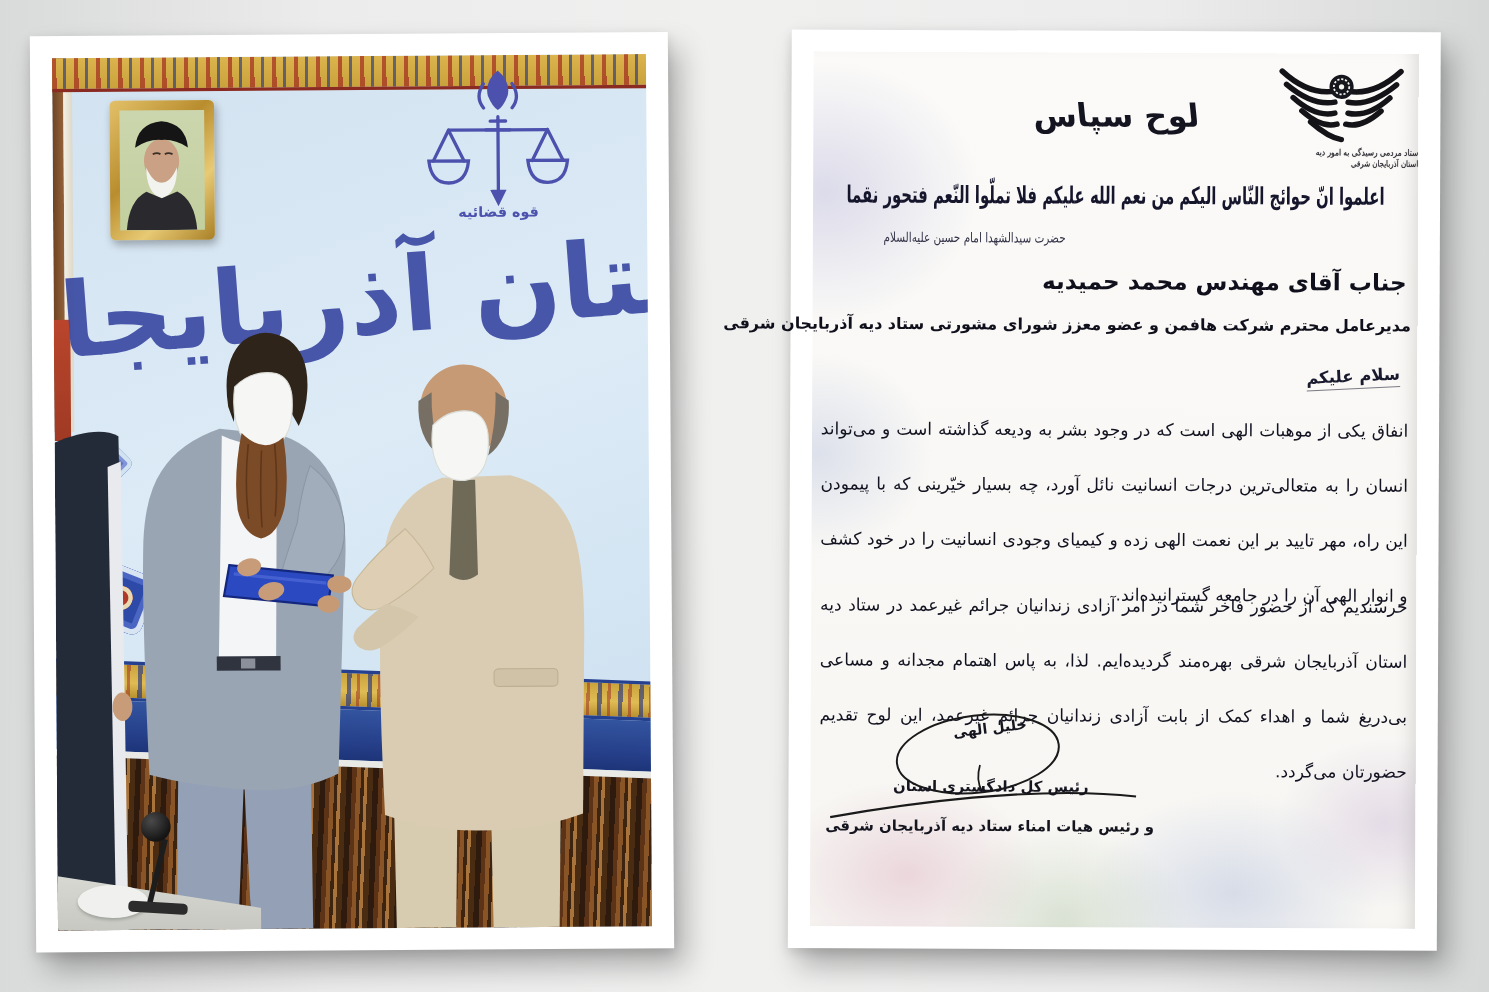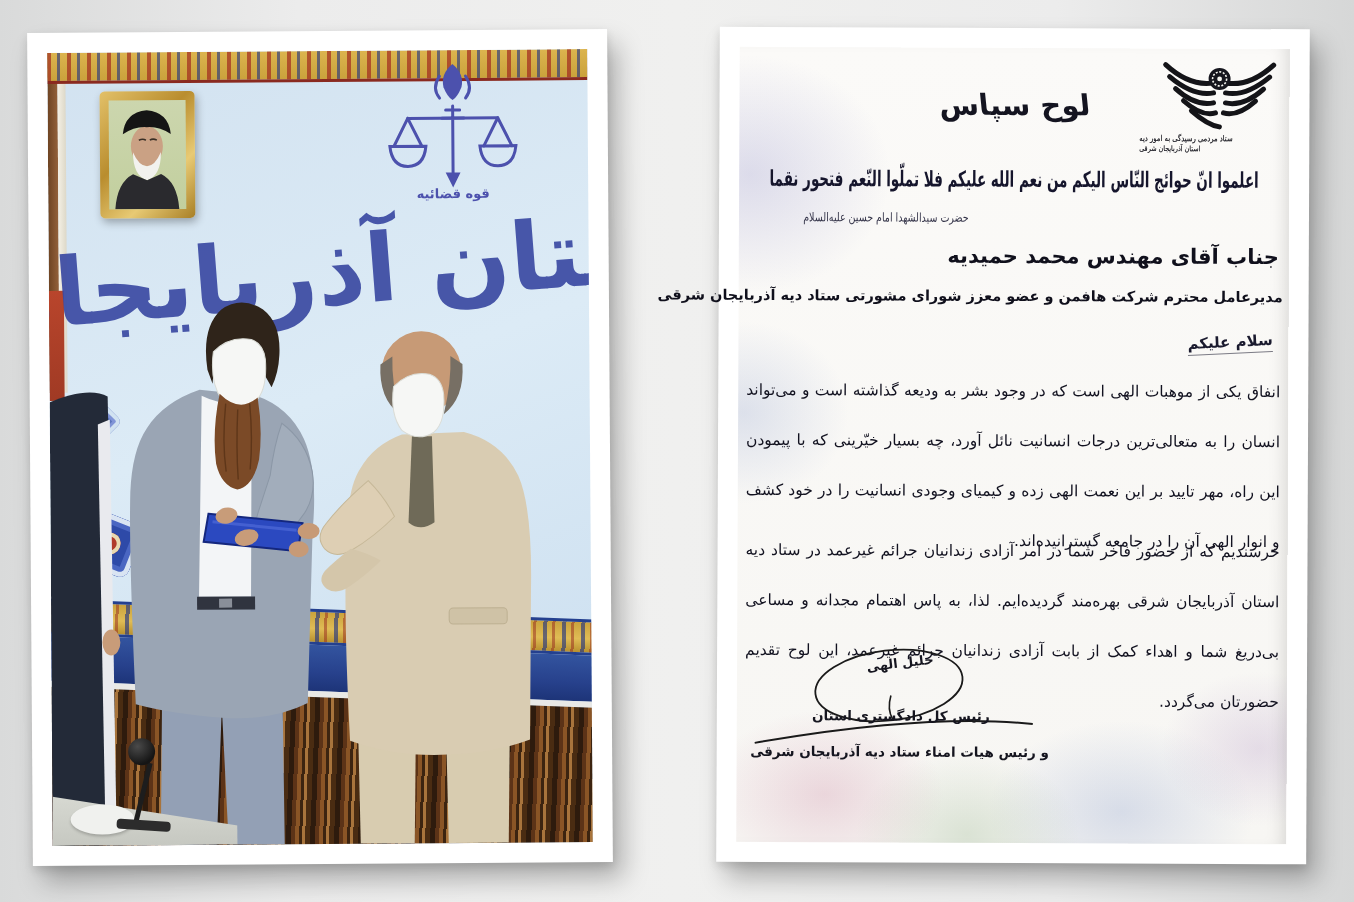--- a/index.html
+++ b/index.html
@@ -60,21 +60,21 @@
       radial-gradient(200px 170px at 2% 16%,rgba(150,150,205,.30),rgba(0,0,0,0) 70%),
       radial-gradient(150px 130px at 1% 46%,rgba(130,150,200,.24),rgba(0,0,0,0) 70%),
       radial-gradient(170px 120px at 16% 94%,rgba(205,140,165,.30),rgba(0,0,0,0) 70%),
       radial-gradient(160px 120px at 42% 99%,rgba(150,180,140,.30),rgba(0,0,0,0) 70%),
       radial-gradient(190px 130px at 70% 96%,rgba(140,160,205,.30),rgba(0,0,0,0) 70%),
       radial-gradient(140px 110px at 95% 88%,rgba(170,140,190,.25),rgba(0,0,0,0) 70%),
       linear-gradient(180deg,#fbfaf8,#f7f6f3);
     box-shadow:inset -14px 0 18px -12px rgba(0,0,0,.15);}
   #cert *{position:absolute;}
   #cert-logo{left:auto;right:6px;top:8px;width:128px;height:76px;}
-  #logo-captions{right:0;top:86px;width:150px;text-align:left;color:#2a2a33;}
+  #logo-captions{right:0;top:86px;width:150px;text-align:right;color:#2a2a33;}
   #logo-captions .l1{position:static;display:block;font-size:6.8px;transform:scaleY(1.2);text-shadow:0 0 .6px #555;}
   #logo-captions .l2{position:static;display:block;font-size:6.4px;margin-top:2px;transform:scaleY(1.2);text-shadow:0 0 .6px #555;}
   #cert-title{left:0;right:0;top:40px;text-align:center;font-size:29px;font-weight:bold;color:#141420;
     transform:skewX(6deg);letter-spacing:1px;}
   #hadith{left:0;right:0;top:118px;text-align:center;font-size:13.5px;font-weight:600;color:#15152c;
     white-space:nowrap;transform:scaleY(1.6);transform-origin:top center;letter-spacing:.4px;}
   #hadith-attrib{left:auto;right:268px;top:164px;width:270px;text-align:center;font-size:9.5px;color:#333348;
     transform:scaleY(1.3);letter-spacing:1px;white-space:nowrap;}
   #recipient-name{right:10px;top:196px;font-size:21px;font-weight:bold;color:#10101c;}
   #recipient-title{right:6px;top:240px;font-size:14.5px;font-weight:bold;color:#10101c;white-space:nowrap;letter-spacing:-0.2px;}

